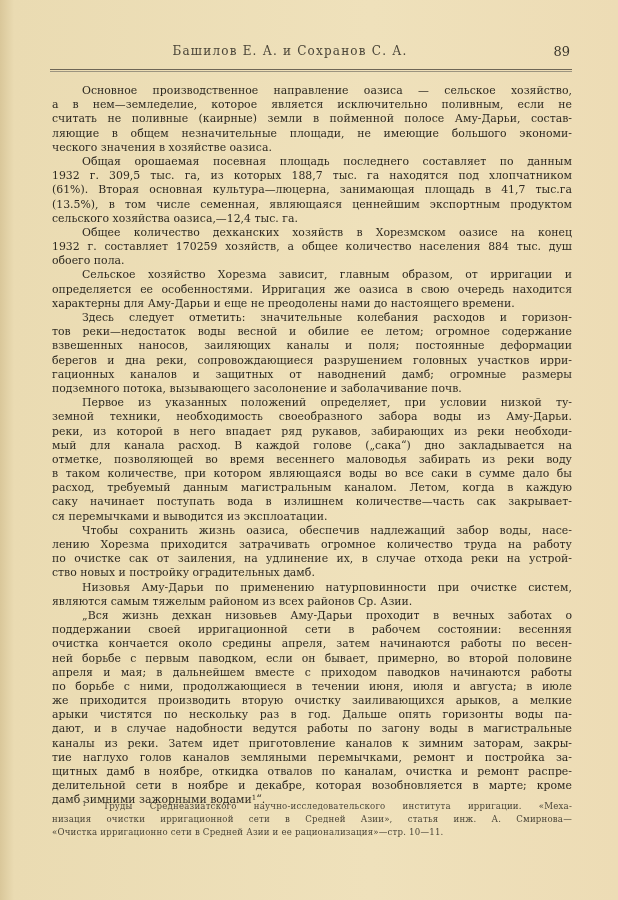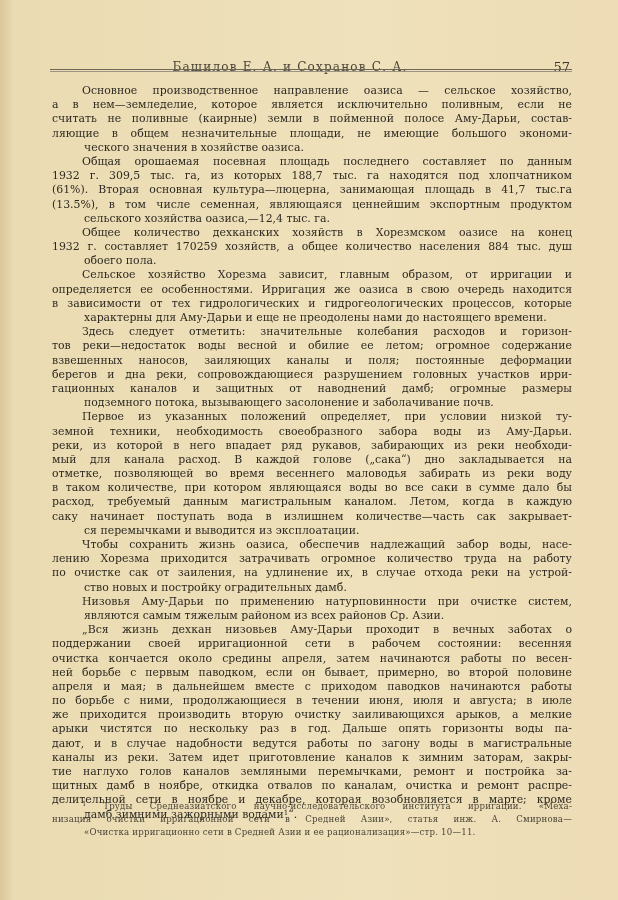--- a/index.html
+++ b/index.html
@@ -1,40 +1,40 @@
 <!DOCTYPE html>
 <html><head>
 <meta charset="utf-8">
 <style>
   html,body{margin:0;padding:0;}
   body{width:618px;height:900px;overflow:hidden;background:#ecdcb3;position:relative;
     font-family:"DejaVu Serif","Liberation Serif",serif;color:#2e2a22;}
   .page{position:absolute;left:0;top:0;width:618px;height:900px;
     background:linear-gradient(90deg,#d9c79a 0px,#eadbb2 14px,#efe1bb 60%,#eddcb5 100%);}
-  .running-head{position:absolute;left:50px;top:60px;width:522px;height:20px;}
+  .running-head{position:absolute;left:50px;top:44px;width:522px;height:20px;}
   .running-head .title{position:absolute;left:0;width:480px;text-align:center;top:0;
     font-size:12px;letter-spacing:1.2px;color:#4a4538;}
   .running-head .pageno{position:absolute;right:2px;top:0;font-size:13px;color:#3a362c;}
   .rule{position:absolute;left:50px;top:69px;width:522px;height:3px;
     border-top:1px solid #6e6656;border-bottom:1px solid #9c9480;box-sizing:border-box;}
   .body-text{position:absolute;left:52px;top:84px;width:520px;font-size:10.9px;line-height:14.2px;}
   .line{display:block;white-space:nowrap;text-align:justify;text-align-last:justify;height:14.2px;overflow:visible;}
-  .line.last{text-align-last:left;margin-left:32px;}
+  .line.last{text-align-last:left;}
   .line.indent{padding-left:30px;}
   .footnotes{position:absolute;left:52px;top:800px;width:520px;font-size:8.6px;line-height:13px;color:#4a4538;letter-spacing:0.2px;}
   .footnotes .line{height:13px;}
   sup{font-size:7px;vertical-align:3px;line-height:0;}
 </style>
 </head>
 <body>
 
 <div class="page">
   <div class="running-head">
     <span class="title">Башилов Е. А. и Сохранов С. А.</span>
-    <span class="pageno">57</span>
+    <span class="pageno">89</span>
   </div>
   <div class="rule"></div>
 
   <div class="body-text" id="body">
       <div>
         <span class="line indent">Основное производственное направление оазиса — сельское хозяйство,</span>
         <span class="line">а в нем—земледелие, которое является исключительно поливным, если не</span>
         <span class="line">считать не поливные (каирные) земли в пойменной полосе Аму-Дарьи, состав-</span>
         <span class="line">ляющие в общем незначительные площади, не имеющие большого экономи-</span>
         <span class="line last">ческого значения в хозяйстве оазиса.</span>
@@ -47,21 +47,20 @@
         <span class="line last">сельского хозяйства оазиса,—12,4 тыс. га.</span>
       </div>
       <div>
         <span class="line indent">Общее количество дехканских хозяйств в Хорезмском оазисе на конец</span>
         <span class="line">1932 г. составляет 170259 хозяйств, а общее количество населения 884 тыс. душ</span>
         <span class="line last">обоего пола.</span>
       </div>
       <div>
         <span class="line indent">Сельское хозяйство Хорезма зависит, главным образом, от ирригации и</span>
         <span class="line">определяется ее особенностями. Ирригация же оазиса в свою очередь находится</span>
-        <span class="line">в зависимости от тех гидрологических и гидрогеологических процессов, которые</span>
         <span class="line last">характерны для Аму-Дарьи и еще не преодолены нами до настоящего времени.</span>
       </div>
       <div>
         <span class="line indent">Здесь следует отметить: значительные колебания расходов и горизон-</span>
         <span class="line">тов реки—недостаток воды весной и обилие ее летом; огромное содержание</span>
         <span class="line">взвешенных наносов, заиляющих каналы и поля; постоянные деформации</span>
         <span class="line">берегов и дна реки, сопровождающиеся разрушением головных участков ирри-</span>
         <span class="line">гационных каналов и защитных от наводнений дамб; огромные размеры</span>
         <span class="line last">подземного потока, вызывающего засолонение и заболачивание почв.</span>
       </div>

